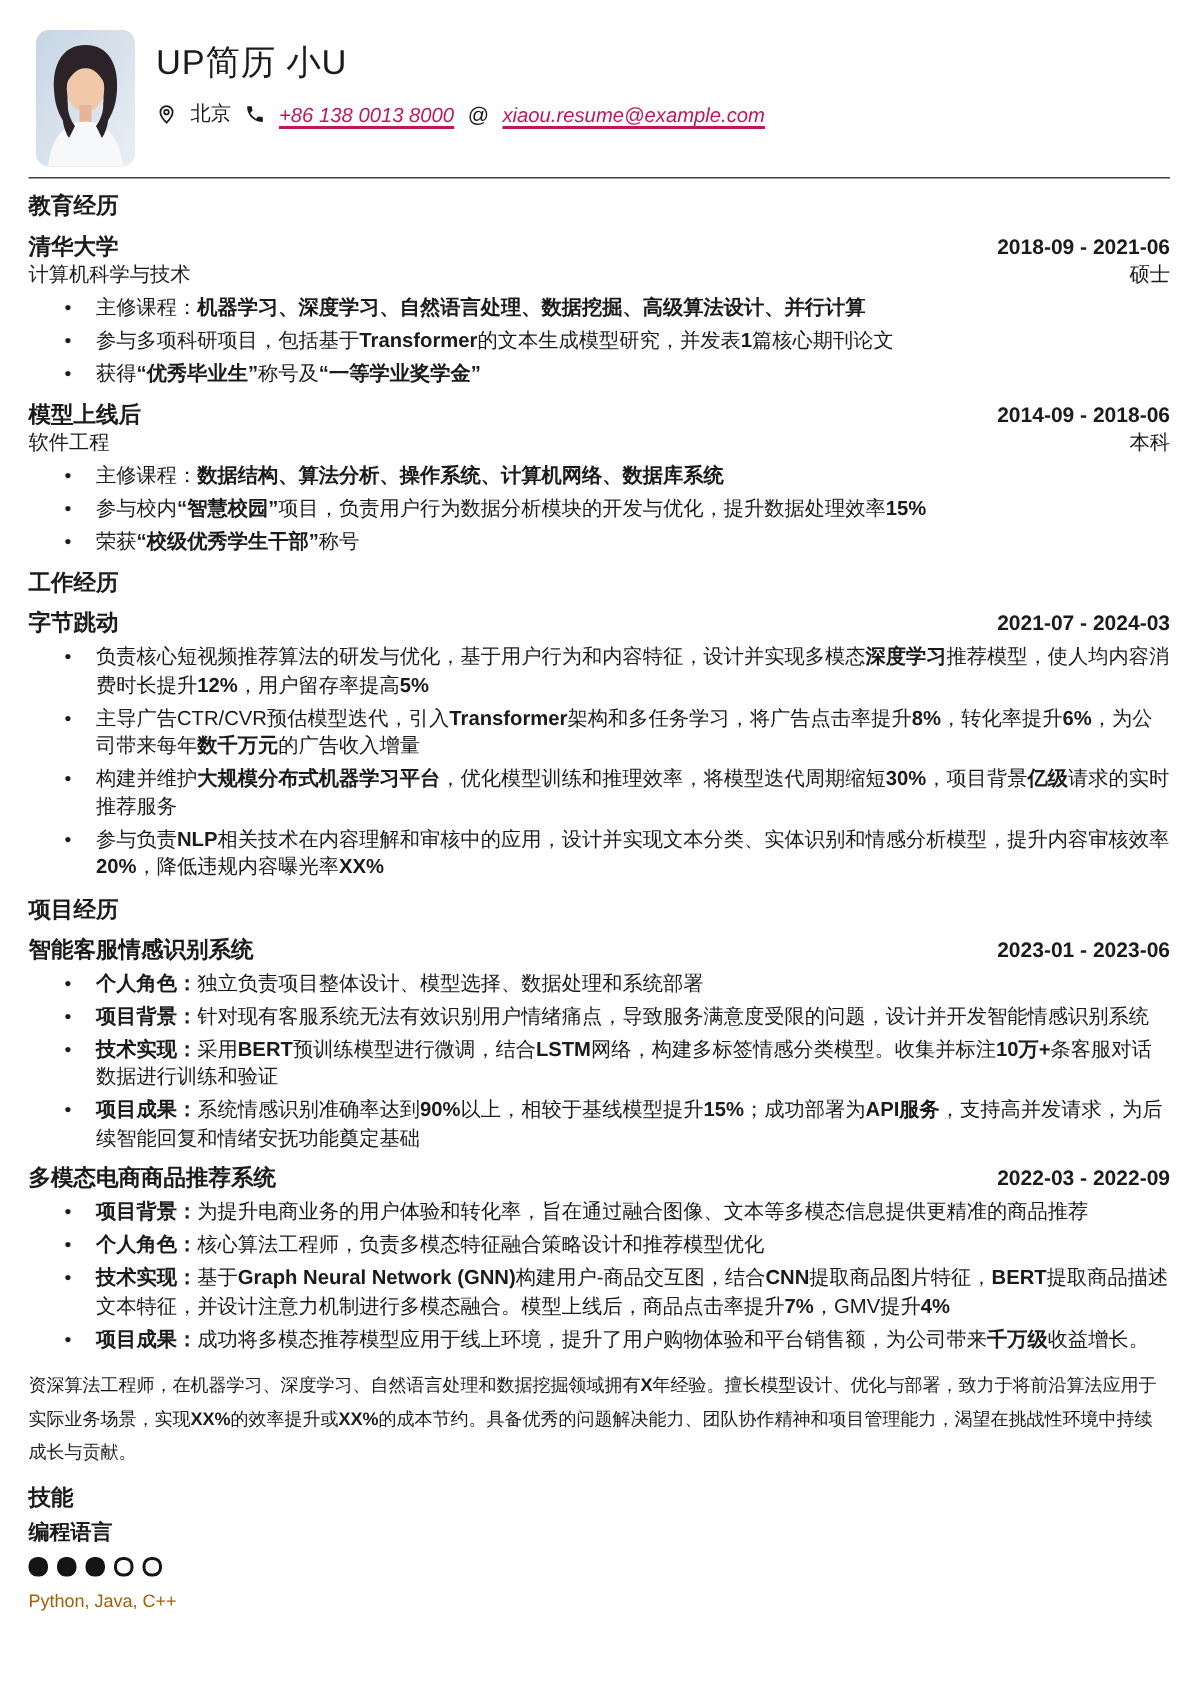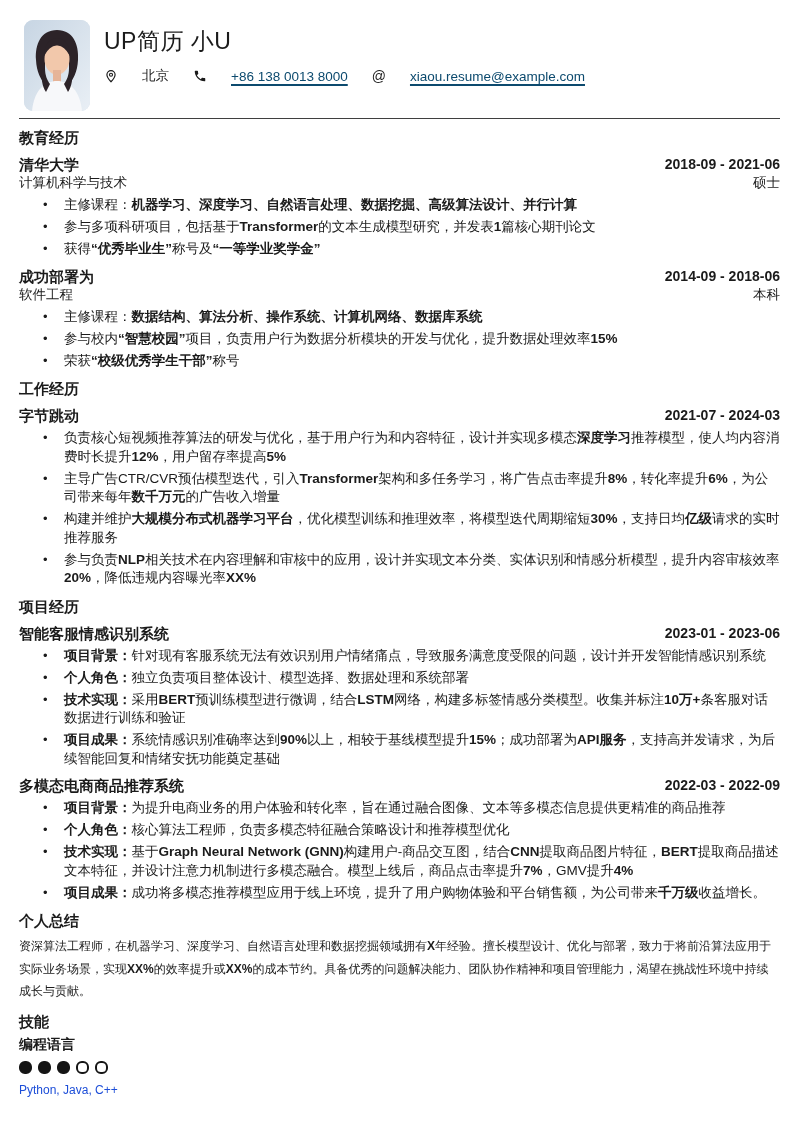--- a/index.html
+++ b/index.html
@@ -7,24 +7,24 @@
     width:799px;height:1130px;overflow:hidden;background:#ffffff;
     color:#1b1b1b;font-family:"Liberation Sans","DejaVu Sans",sans-serif;
   }
   .page{padding:20px 19px 0 19px;}
   
   .header{display:flex;margin-left:5px;}
   .avatar{width:66px;height:91px;border-radius:9px;overflow:hidden;flex:none;background:#d6e0ea;}
   .avatar svg{display:block;}
   .head-info{margin-left:14px;padding-top:8px;}
   .name{font-size:23px;font-weight:400;letter-spacing:.5px;line-height:26px;}
-  .contact{display:flex;align-items:center;gap:24px;margin-top:13px;font-size:13.5px;text-align:center;}
+  .contact{display:flex;align-items:center;gap:9px;margin-top:13px;font-size:13.5px;text-align:center;}
   .contact .icon{display:inline-flex;align-items:center;}
   .contact .at{font-size:14px;font-weight:400;}
-  .contact .link{text-decoration:underline;text-underline-offset:3px;text-decoration-thickness:1.5px;color:#0c4a6e;cursor:pointer;}
+  .contact .link{text-decoration:underline;text-underline-offset:3px;text-decoration-thickness:1.5px;color:#be185d;cursor:pointer;font-style:italic;}
   .divider{border:none;border-top:1.6px solid #3f3f3f;margin:7px 0 0 0;}
   
   .section{margin-top:10px;}
   .section:first-of-type{margin-top:12px;}
   .section-title{font-size:15px;font-weight:700;line-height:18px;}
   .entry{margin-top:8px;}
   .entry-head{display:flex;justify-content:space-between;align-items:flex-end;line-height:19px;}
   .entry-title{font-size:15px;font-weight:700;}
   .entry-period{font-size:14px;font-weight:700;white-space:nowrap;}
   .entry-sub{display:flex;justify-content:space-between;font-size:13.5px;line-height:18px;}
@@ -33,21 +33,21 @@
   ul.bullets li::before{content:"\2022";position:absolute;left:1px;top:0;font-size:13px;}
   .b{font-weight:700;}
   
   .summary-text{font-size:12px;line-height:22.5px;margin-top:5px;}
   
   .skill-group{margin-top:8px;}
   .skill-group-name{font-size:14px;font-weight:700;line-height:18px;}
   .dots{display:flex;gap:6px;margin-top:8px;}
   .dot{width:13px;height:13px;border-radius:45%;border:2.5px solid #151515;box-sizing:border-box;}
   .dot.filled{background:#151515;}
-  .skill-detail{font-size:12px;color:#1d4ed8;margin-top:9px;line-height:15px;}
+  .skill-detail{font-size:12px;color:#a16207;margin-top:9px;line-height:15px;}
 </style>
 </head>
 <body>
 
 <div class="page">
 
   <div class="header">
     <div class="avatar">
       <svg width="66" height="91" viewBox="0 0 66 91">
         <defs>
@@ -104,21 +104,21 @@
       </div>
       <ul class="bullets">
           <li><span>主修课程：</span><span class="b">机器学习、深度学习、自然语言处理、数据挖掘、高级算法设计、并行计算</span></li>
           <li><span>参与多项科研项目，包括基于</span><span class="b">Transformer</span><span>的文本生成模型研究，并发表</span><span class="b">1</span><span>篇核心期刊论文</span></li>
           <li><span>获得</span><span class="b">“优秀毕业生”</span><span>称号及</span><span class="b">“一等学业奖学金”</span></li>
         </ul>
     </div>
 
     <div class="entry">
       <div class="entry-head">
-        <span class="entry-title">成功部署为</span>
+        <span class="entry-title">模型上线后</span>
         <span class="entry-period">2014-09 - 2018-06</span>
       </div>
       <div class="entry-sub">
         <span>软件工程</span>
         <span>本科</span>
       </div>
       <ul class="bullets">
           <li><span>主修课程：</span><span class="b">数据结构、算法分析、操作系统、计算机网络、数据库系统</span></li>
           <li><span>参与校内</span><span class="b">“智慧校园”</span><span>项目，负责用户行为数据分析模块的开发与优化，提升数据处理效率</span><span class="b">15%</span></li>
           <li><span>荣获</span><span class="b">“校级优秀学生干部”</span><span>称号</span></li>
@@ -129,58 +129,57 @@
   <div class="section">
     <div class="section-title">工作经历</div>
     <div class="entry">
       <div class="entry-head">
         <span class="entry-title">字节跳动</span>
         <span class="entry-period">2021-07 - 2024-03</span>
       </div>
       <ul class="bullets">
           <li><span>负责核心短视频推荐算法的研发与优化，基于用户行为和内容特征，设计并实现多模态</span><span class="b">深度学习</span><span>推荐模型，使人均内容消费时长提升</span><span class="b">12%</span><span>，用户留存率提高</span><span class="b">5%</span></li>
           <li><span>主导广告CTR/CVR预估模型迭代，引入</span><span class="b">Transformer</span><span>架构和多任务学习，将广告点击率提升</span><span class="b">8%</span><span>，转化率提升</span><span class="b">6%</span><span>，为公司带来每年</span><span class="b">数千万元</span><span>的广告收入增量</span></li>
-          <li><span>构建并维护</span><span class="b">大规模分布式机器学习平台</span><span>，优化模型训练和推理效率，将模型迭代周期缩短</span><span class="b">30%</span><span>，支持日均</span><span class="b">亿级</span><span>请求的实时推荐服务</span></li>
+          <li><span>构建并维护</span><span class="b">大规模分布式机器学习平台</span><span>，优化模型训练和推理效率，将模型迭代周期缩短</span><span class="b">30%</span><span>，项目背景</span><span class="b">亿级</span><span>请求的实时推荐服务</span></li>
           <li><span>参与负责</span><span class="b">NLP</span><span>相关技术在内容理解和审核中的应用，设计并实现文本分类、实体识别和情感分析模型，提升内容审核效率</span><span class="b">20%</span><span>，降低违规内容曝光率</span><span class="b">XX%</span></li>
         </ul>
     </div>
   </div>
 
   <div class="section">
     <div class="section-title">项目经历</div>
 
     <div class="entry">
       <div class="entry-head">
         <span class="entry-title">智能客服情感识别系统</span>
         <span class="entry-period">2023-01 - 2023-06</span>
       </div>
       <ul class="bullets">
+          <li><span class="b">个人角色：</span><span>独立负责项目整体设计、模型选择、数据处理和系统部署</span></li>
           <li><span class="b">项目背景：</span><span>针对现有客服系统无法有效识别用户情绪痛点，导致服务满意度受限的问题，设计并开发智能情感识别系统</span></li>
-          <li><span class="b">个人角色：</span><span>独立负责项目整体设计、模型选择、数据处理和系统部署</span></li>
           <li><span class="b">技术实现：</span><span>采用</span><span class="b">BERT</span><span>预训练模型进行微调，结合</span><span class="b">LSTM</span><span>网络，构建多标签情感分类模型。收集并标注</span><span class="b">10万+</span><span>条客服对话数据进行训练和验证</span></li>
           <li><span class="b">项目成果：</span><span>系统情感识别准确率达到</span><span class="b">90%</span><span>以上，相较于基线模型提升</span><span class="b">15%</span><span>；成功部署为</span><span class="b">API服务</span><span>，支持高并发请求，为后续智能回复和情绪安抚功能奠定基础</span></li>
         </ul>
     </div>
 
     <div class="entry">
       <div class="entry-head">
         <span class="entry-title">多模态电商商品推荐系统</span>
         <span class="entry-period">2022-03 - 2022-09</span>
       </div>
       <ul class="bullets">
           <li><span class="b">项目背景：</span><span>为提升电商业务的用户体验和转化率，旨在通过融合图像、文本等多模态信息提供更精准的商品推荐</span></li>
           <li><span class="b">个人角色：</span><span>核心算法工程师，负责多模态特征融合策略设计和推荐模型优化</span></li>
           <li><span class="b">技术实现：</span><span>基于</span><span class="b">Graph Neural Network (GNN)</span><span>构建用户-商品交互图，结合</span><span class="b">CNN</span><span>提取商品图片特征，</span><span class="b">BERT</span><span>提取商品描述文本特征，并设计注意力机制进行多模态融合。模型上线后，商品点击率提升</span><span class="b">7%</span><span>，GMV提升</span><span class="b">4%</span></li>
           <li><span class="b">项目成果：</span><span>成功将多模态推荐模型应用于线上环境，提升了用户购物体验和平台销售额，为公司带来</span><span class="b">千万级</span><span>收益增长。</span></li>
         </ul>
     </div>
   </div>
 
   <div class="section">
-    <div class="section-title">个人总结</div>
     <div class="summary-text"><span>资深算法工程师，在机器学习、深度学习、自然语言处理和数据挖掘领域拥有</span><span class="b">X</span><span>年经验。擅长模型设计、优化与部署，致力于将前沿算法应用于实际业务场景，实现</span><span class="b">XX%</span><span>的效率提升或</span><span class="b">XX%</span><span>的成本节约。具备优秀的问题解决能力、团队协作精神和项目管理能力，渴望在挑战性环境中持续成长与贡献。</span></div>
   </div>
 
   <div class="section">
     <div class="section-title">技能</div>
 
     <div class="skill-group" style="margin-top:4px">
       <div class="skill-group-name">编程语言</div>
       <div class="dots">
           <span class="dot filled"></span>

